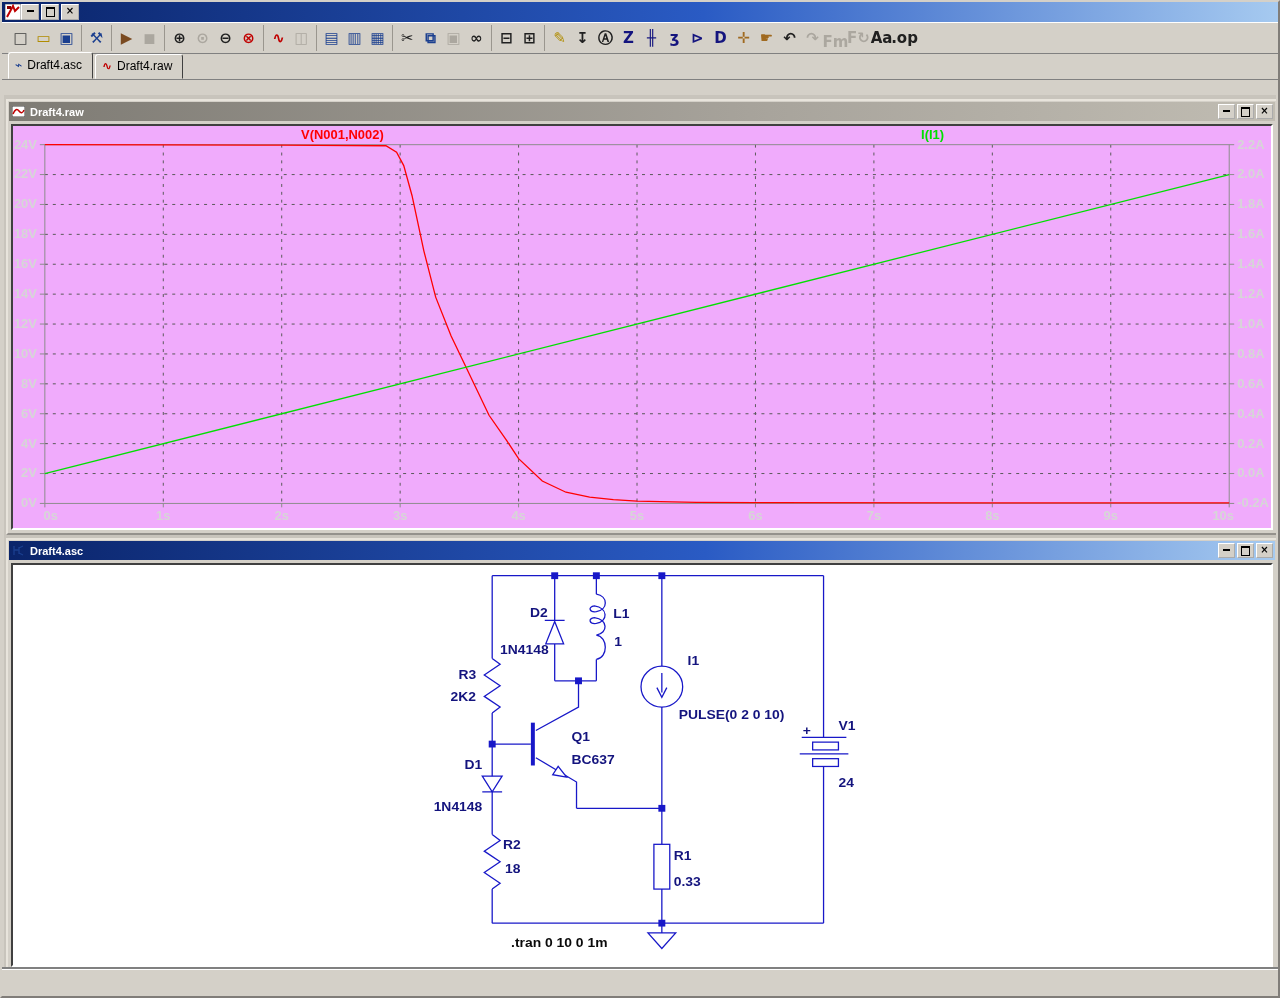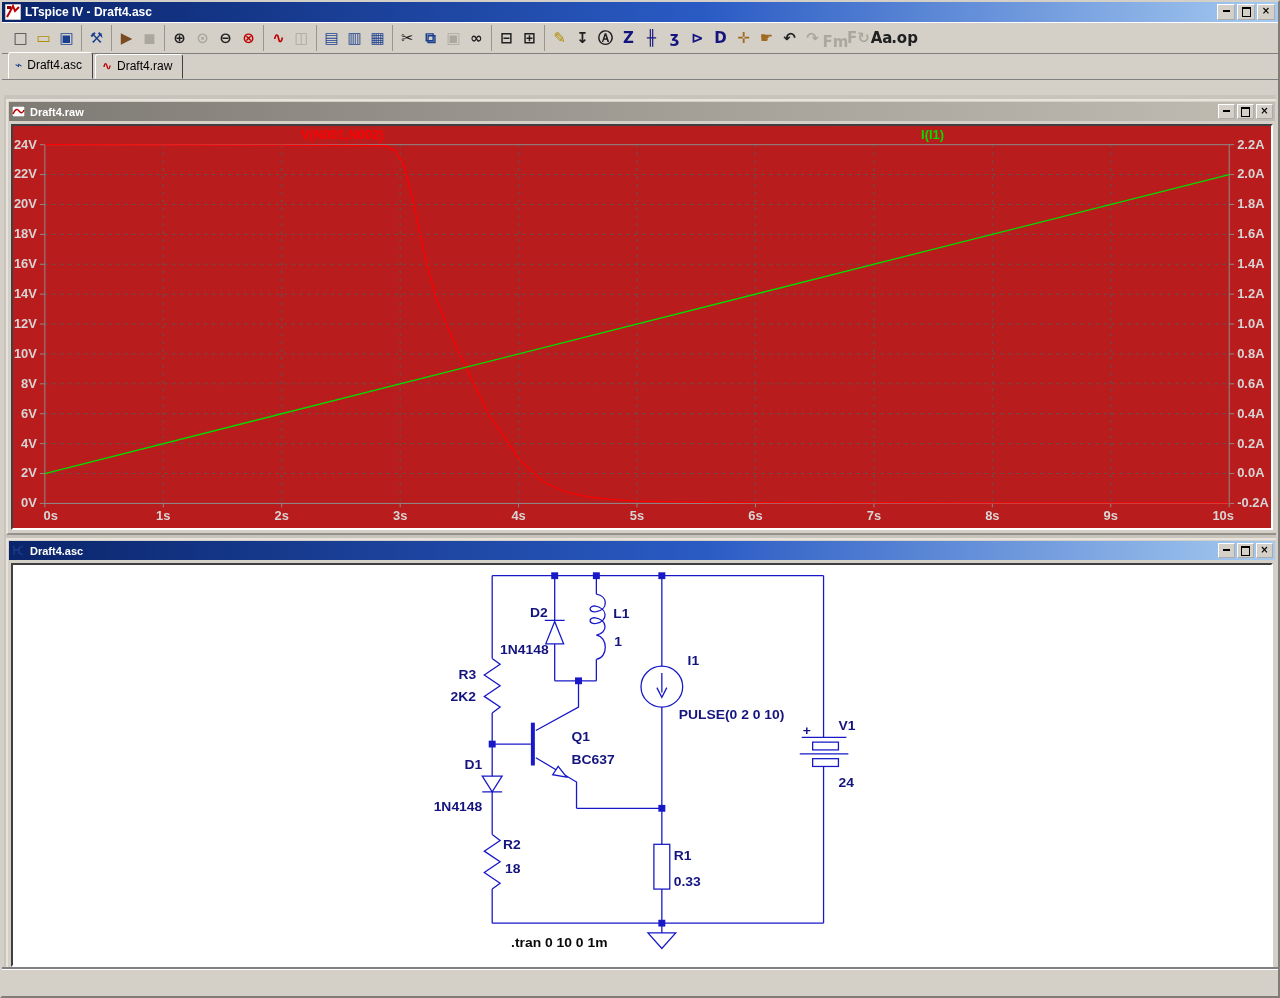--- a/index.html
+++ b/index.html
@@ -43,21 +43,21 @@
   .mdi{position:absolute;left:2px;right:2px;top:93px;bottom:26px;background:#c8c4bc;overflow:hidden;}
   .child{position:absolute;border:2px outset #e8e4dc;background:#d4d0c8;box-sizing:border-box;padding:1px;}
   .child .ctitle{height:19px;display:flex;align-items:center;padding:0 2px;color:#fff;font-size:11px;font-weight:bold;}
   .ctitle.active-t{background:linear-gradient(90deg,#0a246a 0%,#2a5bc4 55%,#a6caf0 100%);}
   .ctitle.inactive-t{background:linear-gradient(90deg,#7e7b74 0%,#a8a49c 60%,#c0bcb2 100%);}
   .ctitle .ttl{flex:1;margin-left:4px;}
   .ctitle .wbtn{width:15px;height:13px;}
   .ctitle .cicon{width:15px;height:13px;display:flex;align-items:center;justify-content:center;}
   .client{position:absolute;left:3px;right:3px;top:23px;bottom:3px;border:2px solid;
     border-color:#404040 #fff #fff #404040;box-sizing:border-box;}
-  .client.blackc{background:#b91c1c;}
+  .client.blackc{background:#f0abfc;}
   .client.whitec{background:#fff;}
   .client svg{display:block;width:100%;height:100%;}
 
   #raw-window{left:2px;top:4px;width:1272px;height:436px;}
   #asc-window{left:2px;top:443px;width:1272px;height:434px;}
 
   
   .statusbar{position:absolute;left:0;right:0;bottom:0;height:26px;background:#d4d0c8;
     border-top:1px solid #fff;box-shadow:0 -2px 0 #808080;}
 
@@ -73,21 +73,20 @@
 <body>
 
 <div class="app">
 
   <div class="titlebar">
     <svg width="16" height="16" viewBox="0 0 16 16">
       <rect x="0" y="0" width="16" height="16" fill="#fff" stroke="#808080"></rect>
       <path d="M2 13 L8 2 L10 7 L14 3" stroke="#c00000" stroke-width="2" fill="none"></path>
       <rect x="2" y="2" width="4" height="3" fill="#8b0000"></rect>
     </svg>
-    <span class="ttl">LTspice IV - Draft4.asc</span>
     <span class="win-btns">
       <span class="wbtn min"><span></span></span>
       <span class="wbtn box"><span></span></span>
       <span class="wbtn">×</span>
     </span>
   </div>
 
 
   <div class="toolbar" id="toolbar">
       <div class="tb-group">

